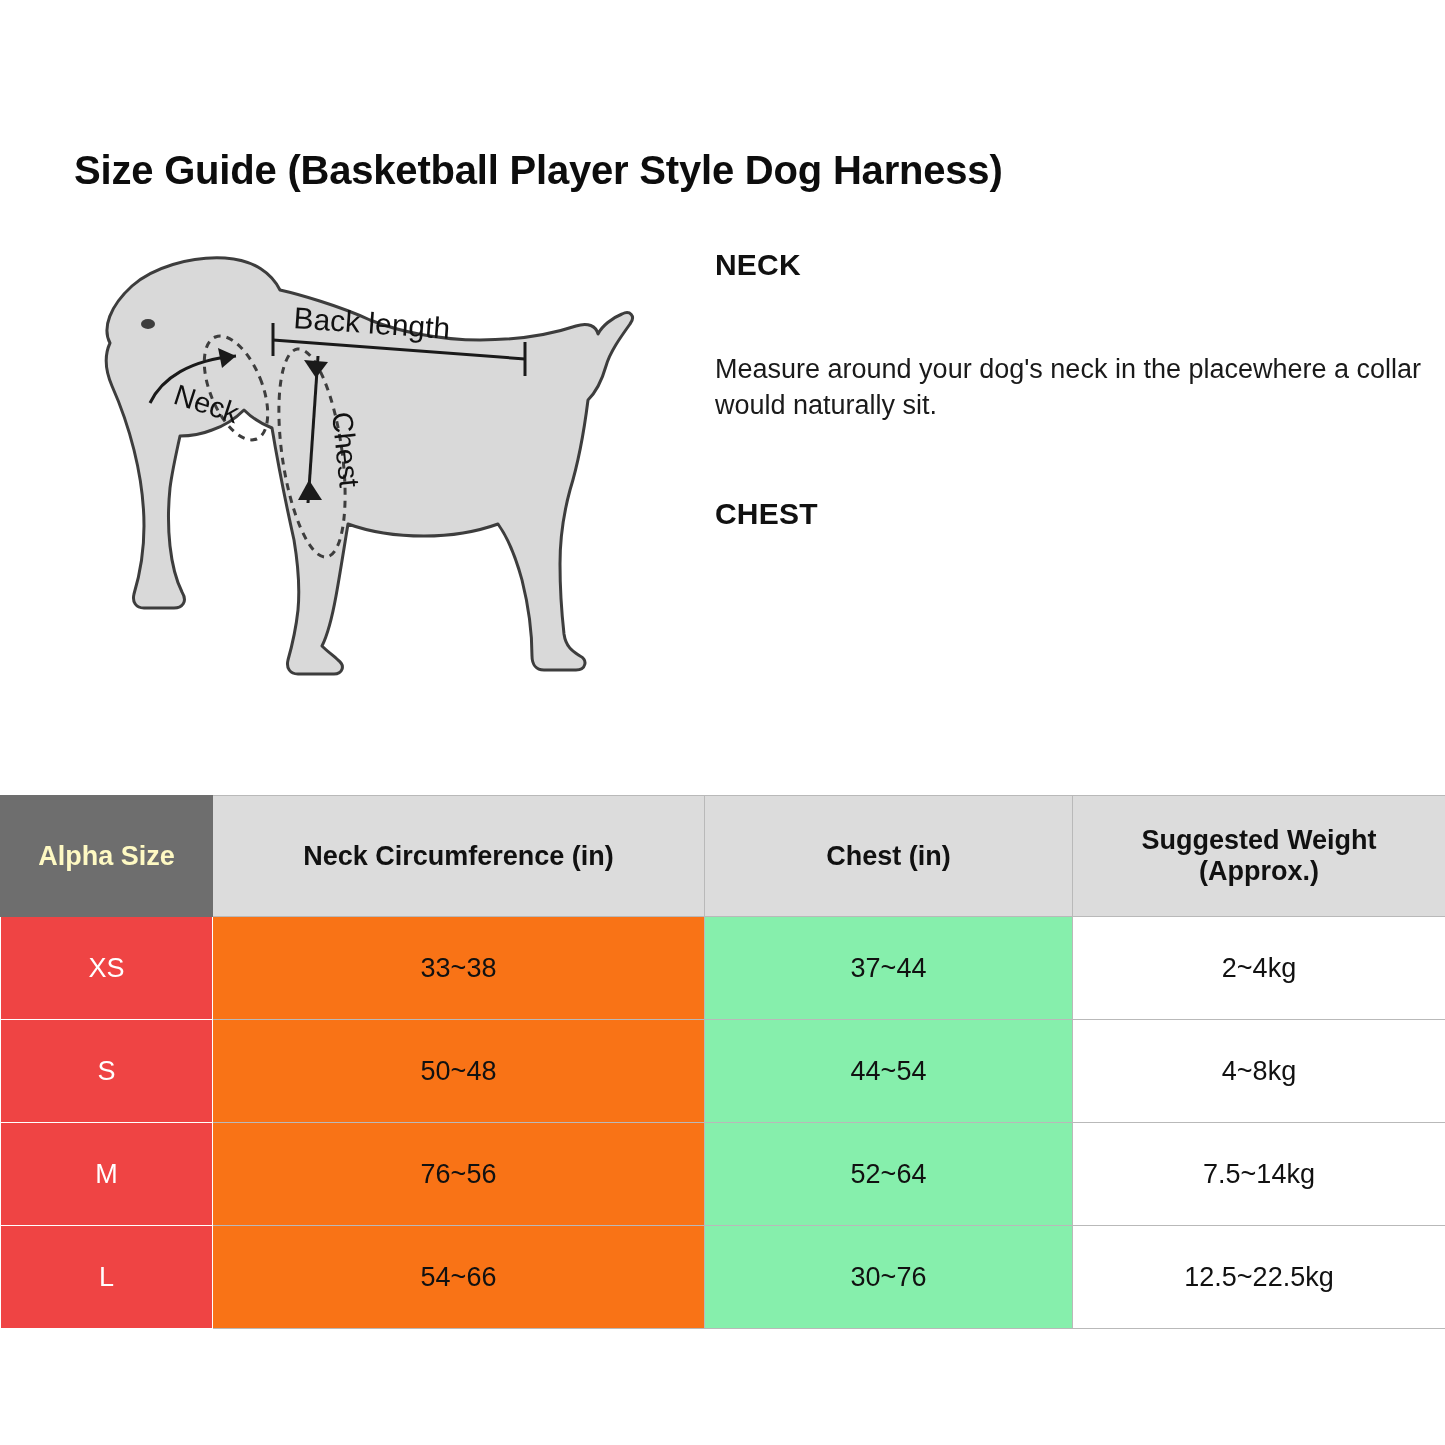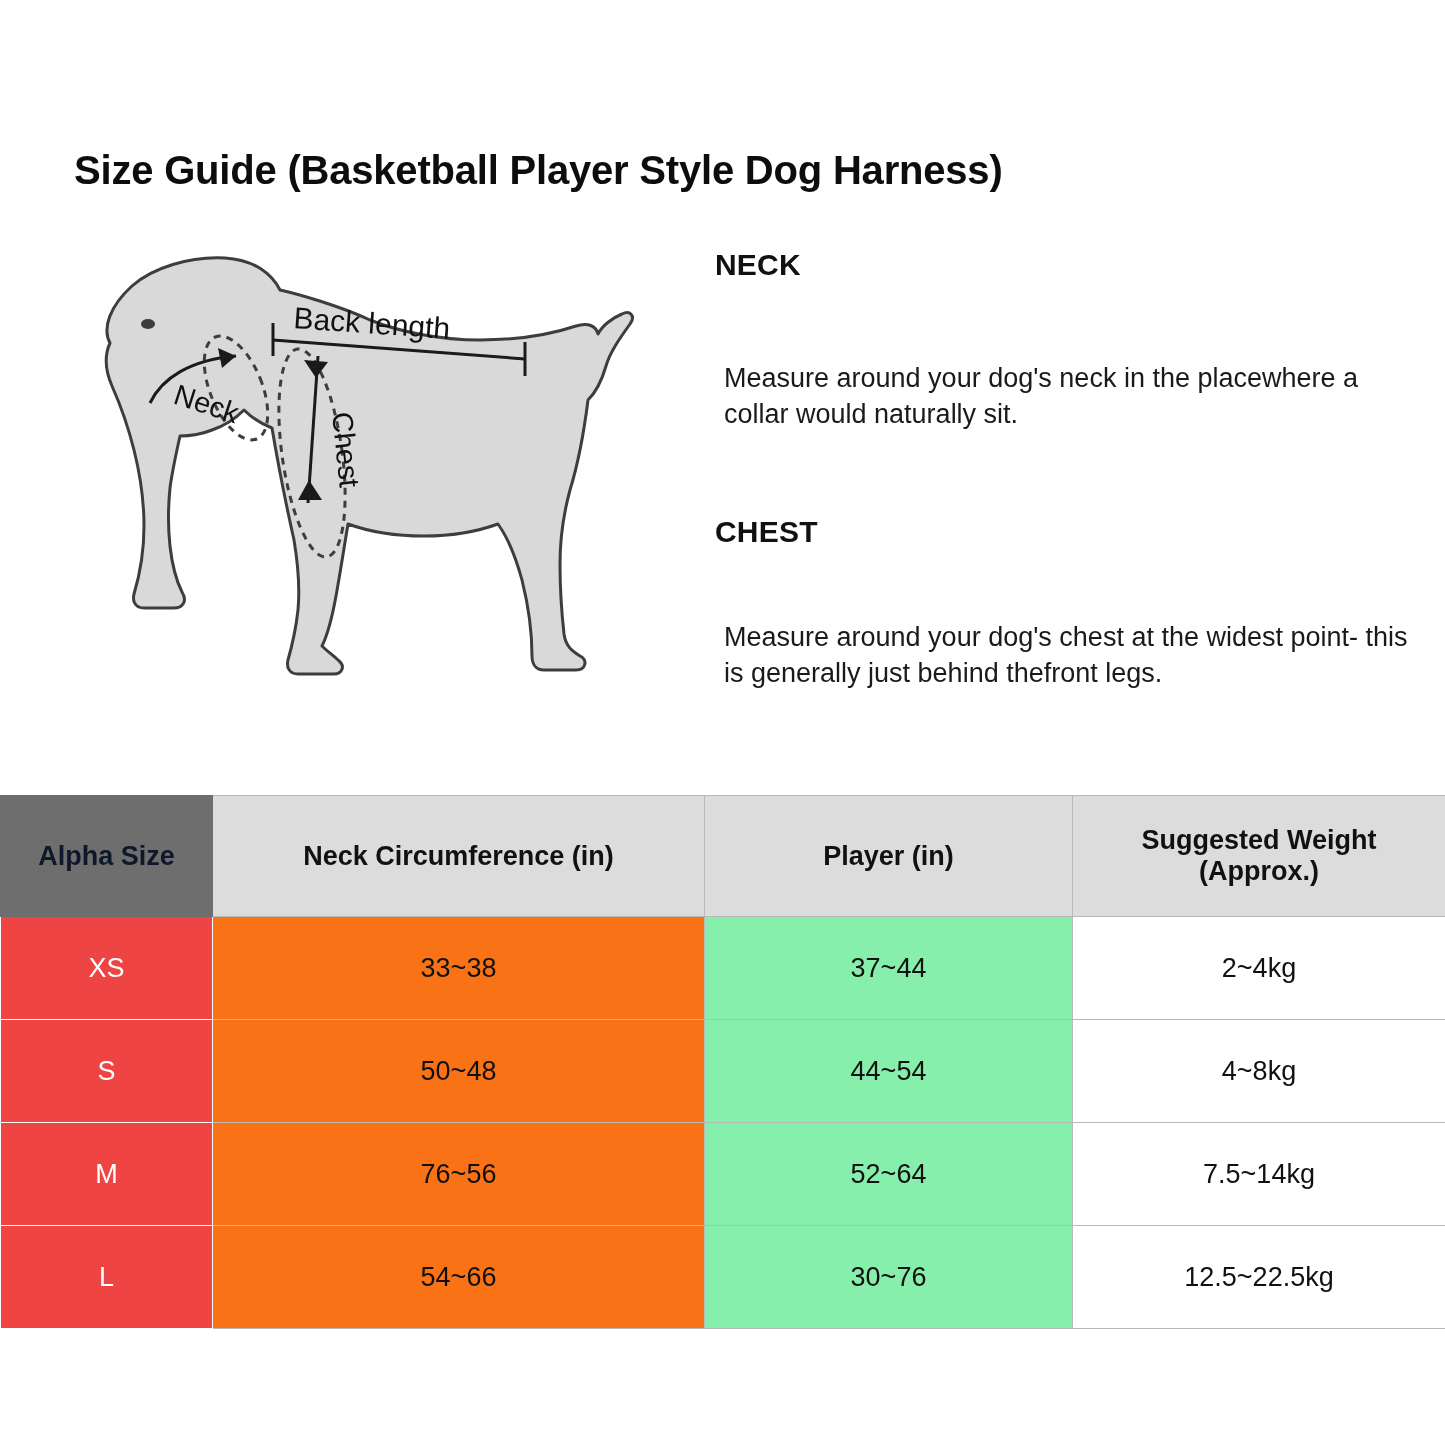--- a/index.html
+++ b/index.html
@@ -49,21 +49,21 @@
     width: 720px;
   }
   .info h2 {
     margin: 0;
     font-size: 30px;
     font-weight: bold;
     color: #111111;
     letter-spacing: 0.2px;
   }
   .info p {
-    margin: 9px;
+    margin: 0;
     font-size: 27px;
     line-height: 1.32;
     color: #1a1a1a;
   }
   .block-neck-title { margin-bottom: 0; }
   .spacer-1 { height: 70px; }
   .spacer-2 { height: 74px; }
   .spacer-3 { height: 62px; }
 
   
@@ -75,21 +75,21 @@
     border-collapse: collapse;
     table-layout: fixed;
   }
   col.c1 { width: 212px; }
   col.c2 { width: 492px; }
   col.c3 { width: 368px; }
   col.c4 { width: 373px; }
 
   thead th {
     background: #6e6e6e;
-    color: #0f172a;
+    color: #fef9c3;
     font-size: 27px;
     font-weight: bold;
     text-align: center;
     vertical-align: middle;
     padding: 14px 8px;
     height: 92px;
     border: 1px solid #ffffff;
   }
   thead th.head-neck, thead th.head-chest, thead th.head-weight {
     background: #dcdcdc;
@@ -175,35 +175,34 @@
     </svg>
   </div>
 
   <div class="info">
     <h2 class="block-neck-title">NECK</h2>
     <div class="spacer-1"></div>
     <p>Measure around your dog's neck in the placewhere a collar would naturally sit.</p>
     <div class="spacer-2"></div>
     <h2>CHEST</h2>
     <div class="spacer-3"></div>
-    <p>Measure around your dog's chest at the widest point- this is generally just behind thefront legs.</p>
   </div>
 
   <table>
     <colgroup>
       <col class="c1">
         <col class="c2">
         <col class="c3">
         <col class="c4">
     </colgroup>
     <thead>
       <tr>
         <th class="head-alpha">Alpha Size</th>
         <th class="head-neck">Neck Circumference (in)</th>
-        <th class="head-chest">Player (in)</th>
+        <th class="head-chest">Chest (in)</th>
         <th class="head-weight">Suggested Weight (Approx.)</th>
       </tr>
     </thead>
     <tbody>
       <tr>
         <td class="size-cell">XS</td>
         <td class="neck-cell">33~38</td>
         <td class="chest-cell">37~44</td>
         <td class="weight-cell">2~4kg</td>
       </tr>

